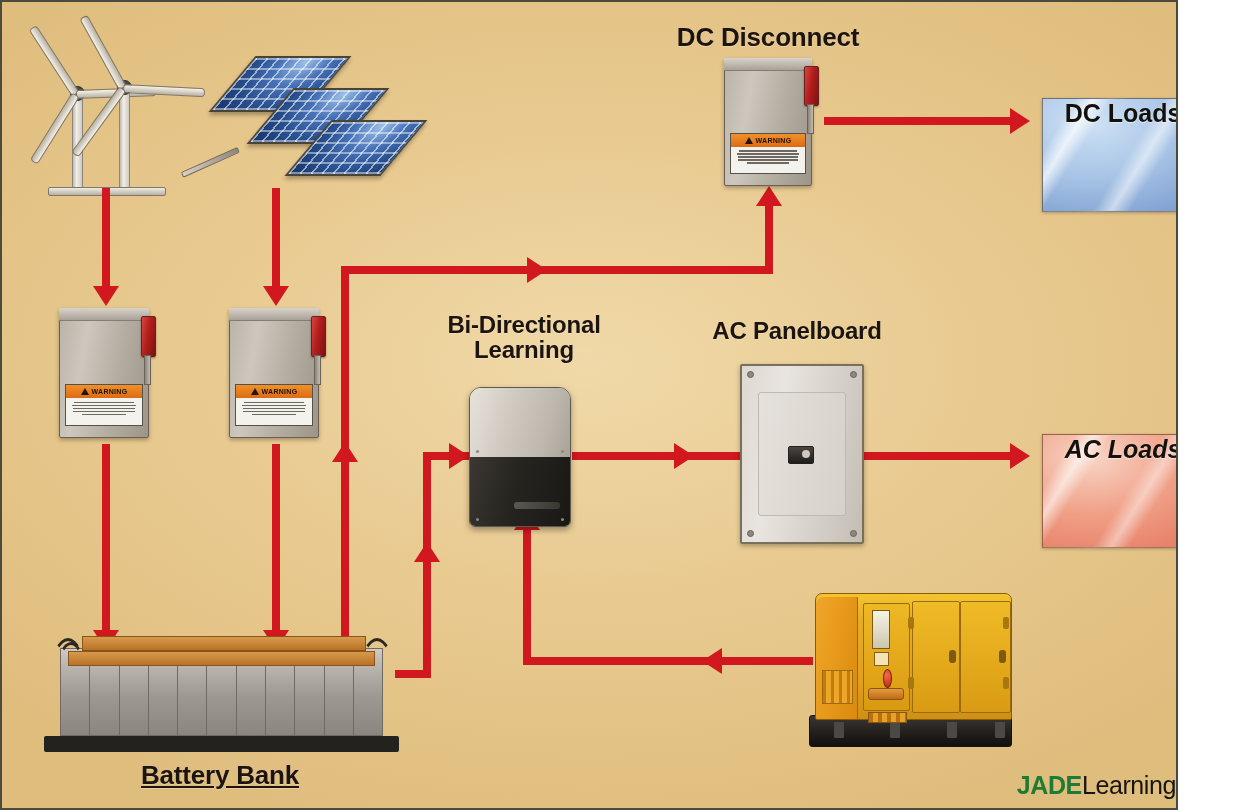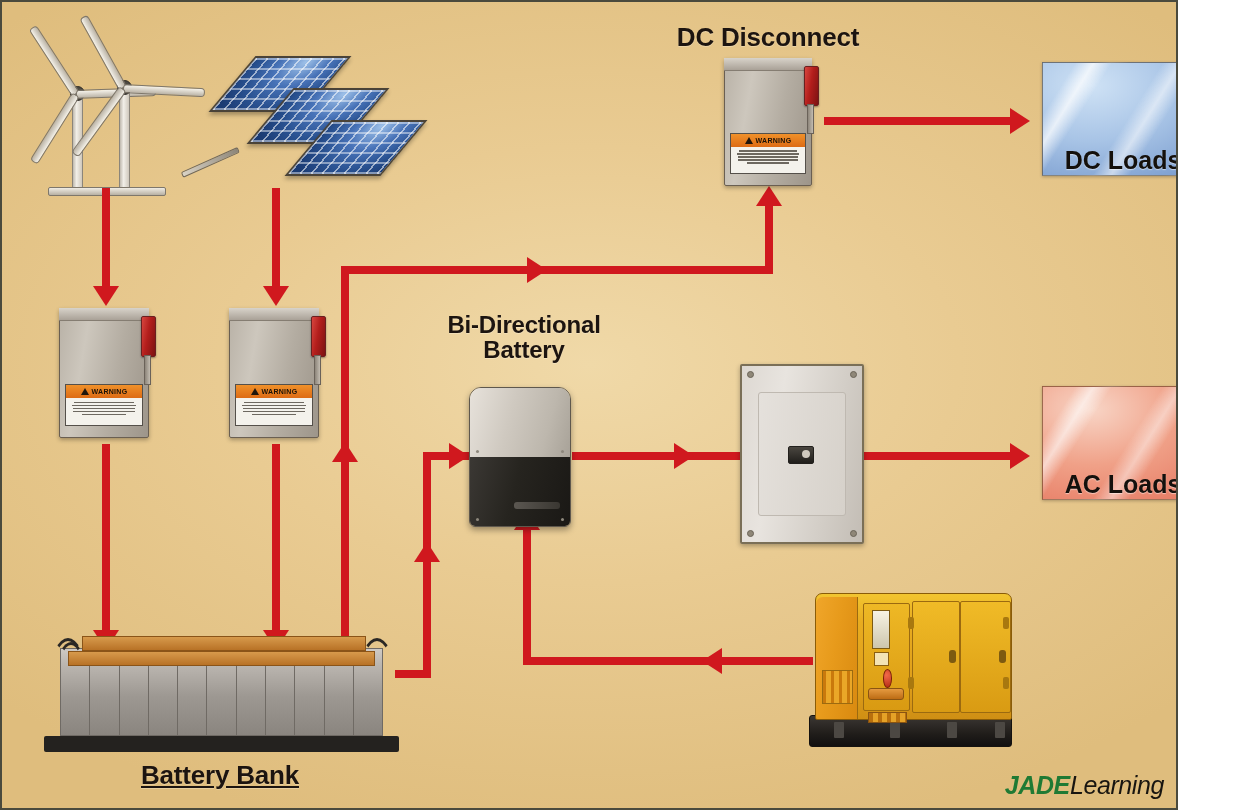--- a/index.html
+++ b/index.html
@@ -23,22 +23,22 @@
   .wire{position:absolute;background:#d0181e;}
   .wh{height:8px;}
   .wv{width:8px;}
   .arrow{position:absolute;width:0;height:0;}
   .ar-r{border-top:13px solid transparent;border-bottom:13px solid transparent;border-left:20px solid #d0181e;}
   .ar-l{border-top:13px solid transparent;border-bottom:13px solid transparent;border-right:20px solid #d0181e;}
   .ar-d{border-left:13px solid transparent;border-right:13px solid transparent;border-top:20px solid #d0181e;}
   .ar-u{border-left:13px solid transparent;border-right:13px solid transparent;border-bottom:20px solid #d0181e;}
 
   
-  .loadbox{position:absolute;display:flex;align-items:flex-end;justify-content:center;
-    border:1px solid rgba(90,70,40,.55);box-shadow:0 1px 3px rgba(0,0,0,.25);}
+  .loadbox{position:absolute;display:flex;align-items:flex-start;justify-content:center;
+    border:1px solid rgba(90,70,40,.55);box-shadow:0 1px 3px rgba(0,0,0,.25);margin-top:36px;}
   .loadbox span{font-weight:bold;font-size:25px;color:#14100c;
     text-shadow:0 1px 1px rgba(255,255,255,.5);}
   .dcload{background:
       linear-gradient(122deg, rgba(255,255,255,.0) 14%, rgba(255,255,255,.72) 22%, rgba(255,255,255,0) 30%),
       linear-gradient(122deg, rgba(255,255,255,0) 52%, rgba(255,255,255,.55) 60%, rgba(255,255,255,0) 68%),
       radial-gradient(ellipse 120% 110% at 30% 20%, #cfe2f5 0%, #a8c4e6 45%, #6f93c9 100%);}
   .acload{background:
       linear-gradient(122deg, rgba(255,255,255,0) 14%, rgba(255,255,255,.6) 22%, rgba(255,255,255,0) 30%),
       linear-gradient(122deg, rgba(255,255,255,0) 52%, rgba(255,255,255,.45) 60%, rgba(255,255,255,0) 68%),
       radial-gradient(ellipse 120% 110% at 30% 20%, #f8d5c6 0%, #f0a188 45%, #e4715a 100%);}
@@ -143,21 +143,21 @@
     background:
       repeating-linear-gradient(90deg, rgba(255,255,255,.55) 0 2px, rgba(255,255,255,0) 2px 11px),
       repeating-linear-gradient(0deg, rgba(255,255,255,.45) 0 2px, rgba(255,255,255,0) 2px 10px),
       radial-gradient(ellipse 70% 120% at 58% 8%, #9dc0e8 0%, #4873b8 38%, #28508f 72%, #1b3b73 100%);
     border:2px solid #4a4338;box-shadow:2px 3px 4px rgba(0,0,0,.3);}
   .mast{position:absolute;height:4px;border-radius:2px;
     background:linear-gradient(90deg,#d8d2c6,#8d8679);transform:rotate(-24deg);transform-origin:0 50%;
     border:1px solid #6e675b;}
 
   
-  #logo{position:absolute;right:12px;bottom:8px;font-size:25px;font-weight:bold;letter-spacing:-.4px;font-style:italic;}
+  #logo{position:absolute;right:0;bottom:8px;font-size:25px;font-weight:bold;letter-spacing:-.4px;}
   #logo .j{color:#1f7a34;}
   #logo .l{color:#181510;font-weight:normal;}
 </style>
 </head>
 <body>
 
 <div id="stage">
 
   <div class="turb" style="left:22px;top:20px;width:170px;height:170px;">
 
@@ -177,21 +177,22 @@
 
   <div style="position:absolute;left:178px;top:52px;width:200px;height:135px;">
     <div class="mast" style="left:2px;top:118px;width:60px;"></div>
     <div class="solar" style="left:52px;top:2px;width:92px;height:52px;"></div>
     <div class="solar" style="left:90px;top:34px;width:92px;height:52px;"></div>
     <div class="solar" style="left:128px;top:66px;width:92px;height:52px;"></div>
   </div>
 
   <div class="lbl c" style="left:766px;top:22px;font-size:26px;">DC Disconnect</div>
   <div class="lbl c" style="left:522px;top:310px;font-size:24px;">Bi-Directional
-Battery</div>
+Learning</div>
+  <div class="lbl c" style="left:795px;top:316px;font-size:24px;">AC Panelboard</div>
   <div class="lbl c" style="left:218px;top:760px;font-size:26px;text-decoration:underline;">Battery Bank</div>
 
   <div class="wire wv" style="left:100px;top:186px;height:100px;"></div>
   <div class="arrow ar-d" style="left:91px;top:284px;"></div>
 
   <div class="wire wv" style="left:270px;top:186px;height:100px;"></div>
   <div class="arrow ar-d" style="left:261px;top:284px;"></div>
 
   <div class="wire wv" style="left:100px;top:442px;height:190px;"></div>
   <div class="arrow ar-d" style="left:91px;top:628px;"></div>
@@ -284,21 +285,21 @@
           <i style="width:88%"></i>
           <i style="width:90%"></i>
           <i style="width:62%"></i>
         </div>
     </div>
   </div>
 
   <div class="loadbox dcload" style="left:1040px;top:60px;width:160px;height:112px;">
     <span>DC Loads</span>
   </div>
-  <div class="loadbox acload" style="left:1040px;top:384px;width:160px;height:112px;">
+  <div class="loadbox acload" style="left:1040px;top:396px;width:160px;height:112px;font-style:italic;">
     <span>AC Loads</span>
   </div>
 
   <div class="inv" style="left:467px;top:385px;width:100px;height:138px;">
     <div class="up"></div>
     <div class="lo">
       <div class="plate"></div>
     </div>
     <div class="scr" style="left:6px;top:62px;"></div>
     <div class="scr" style="right:6px;top:62px;"></div>

